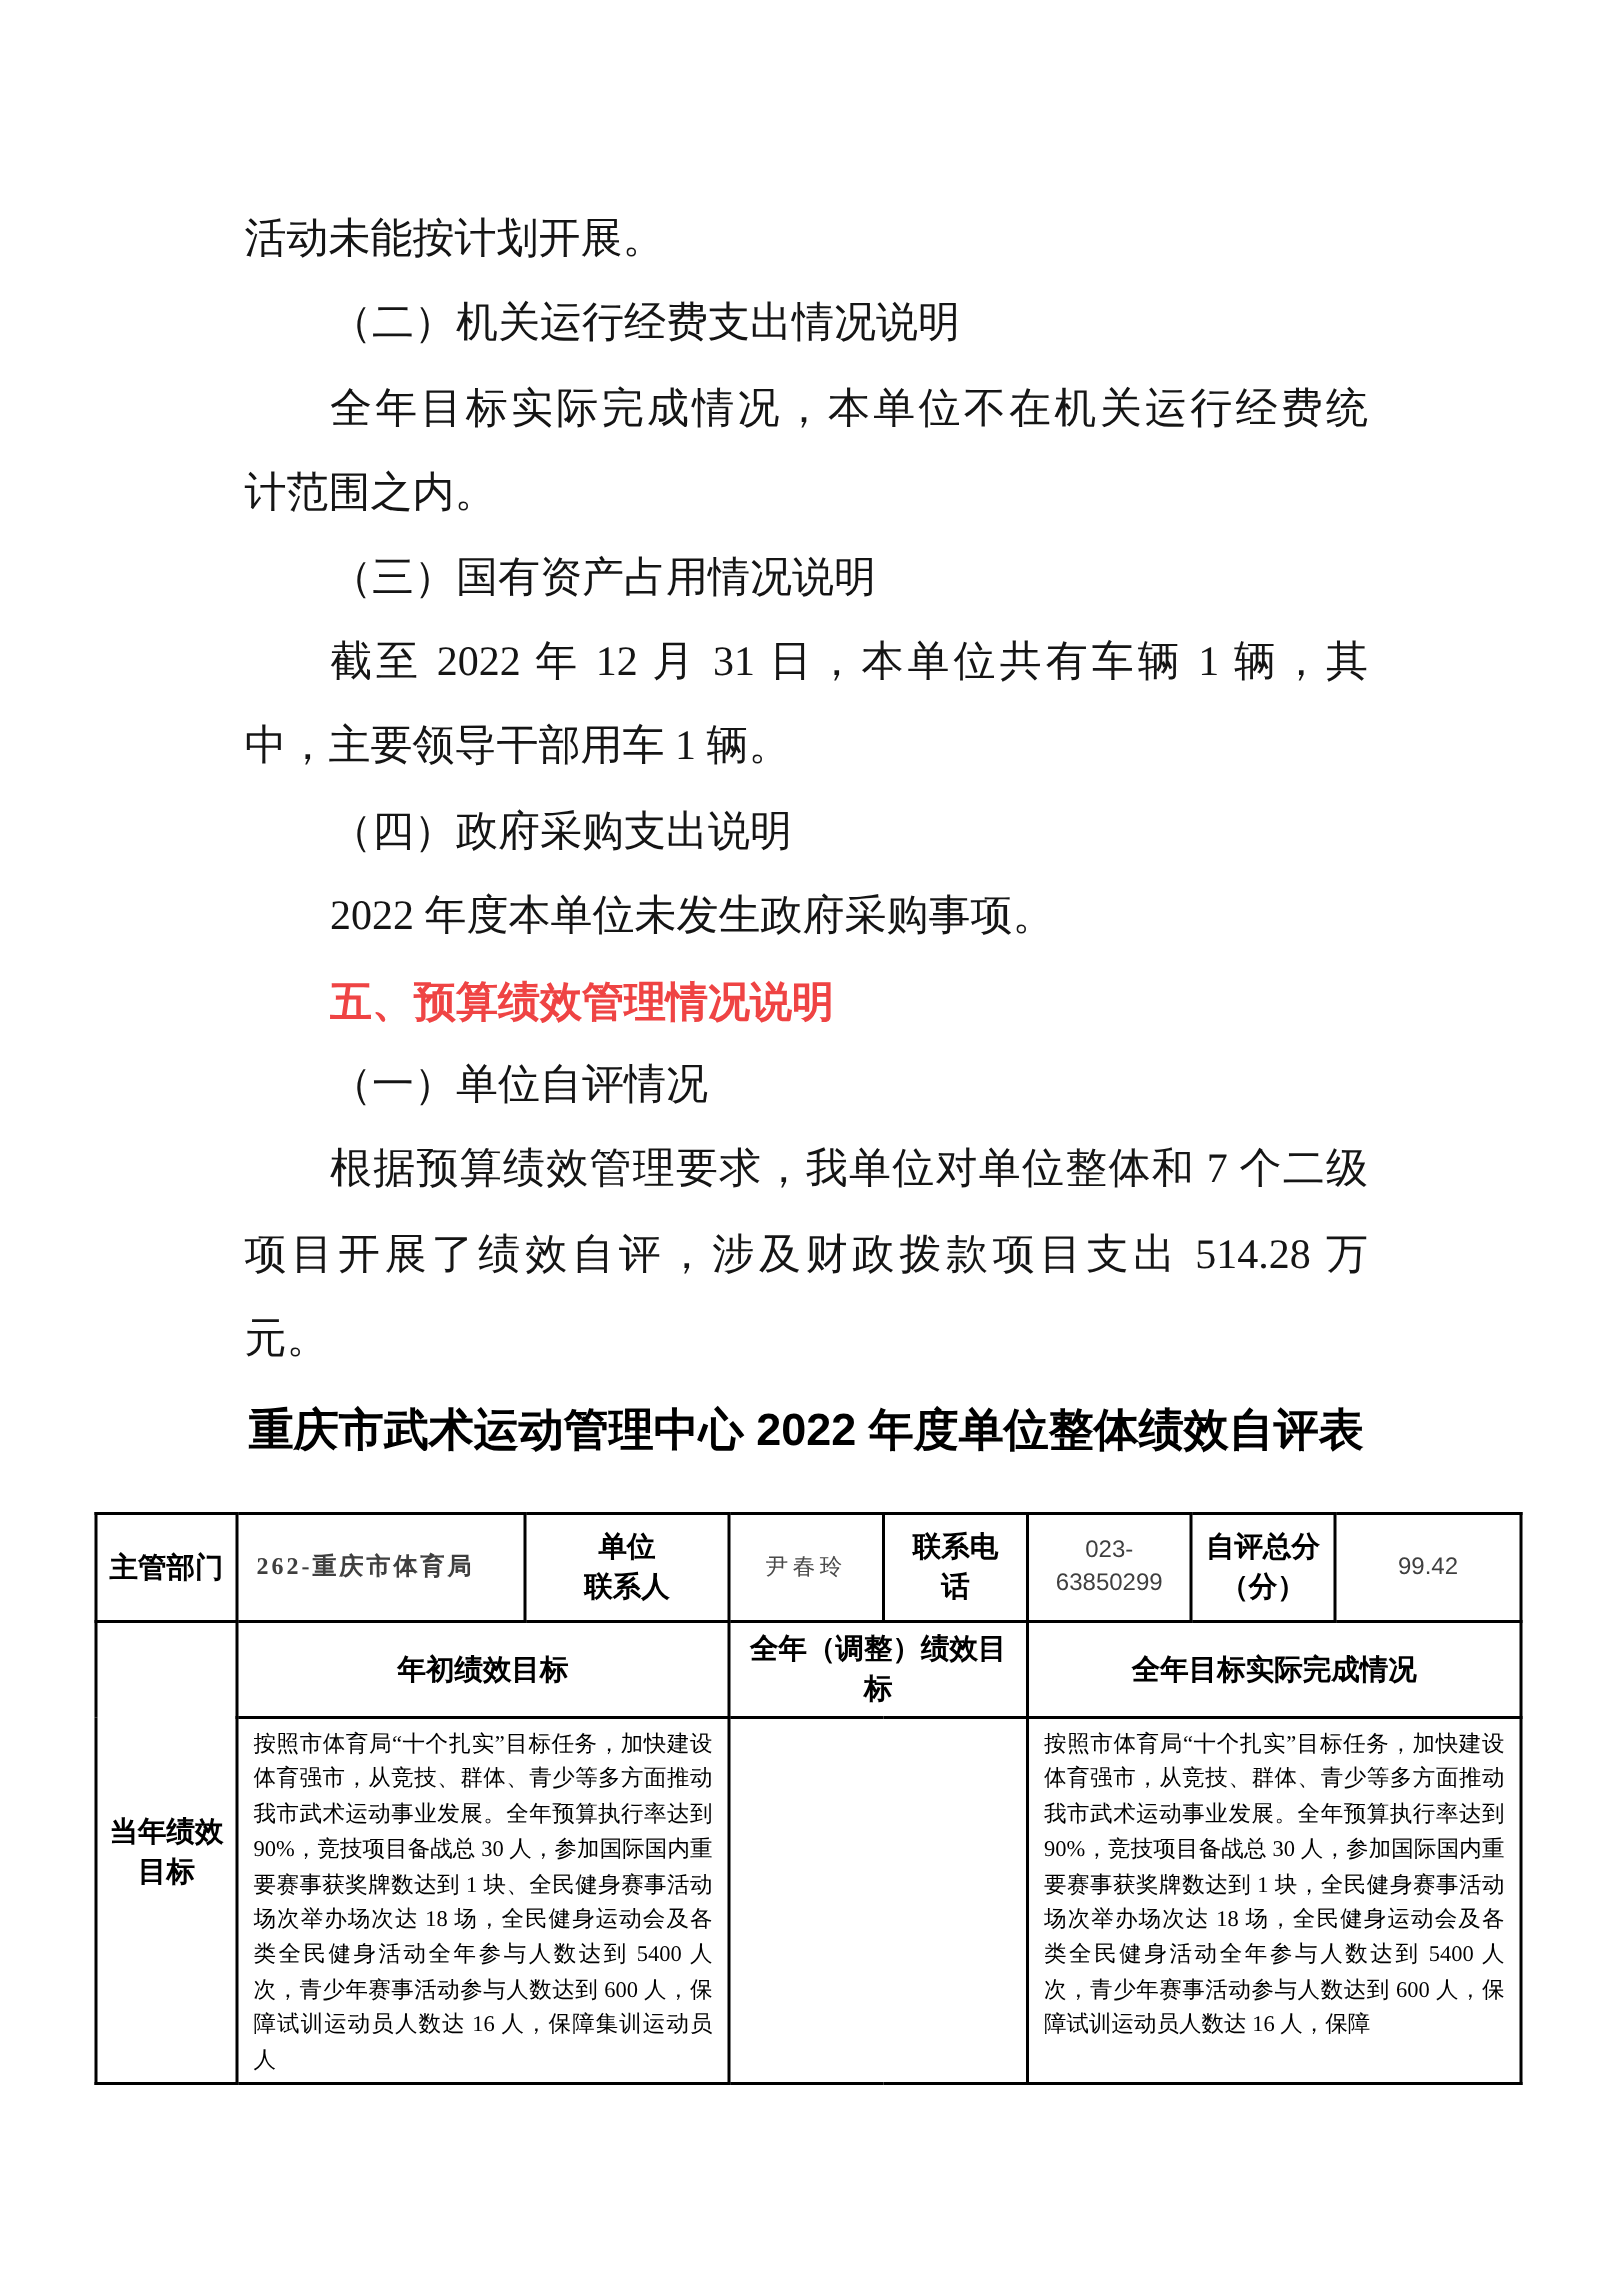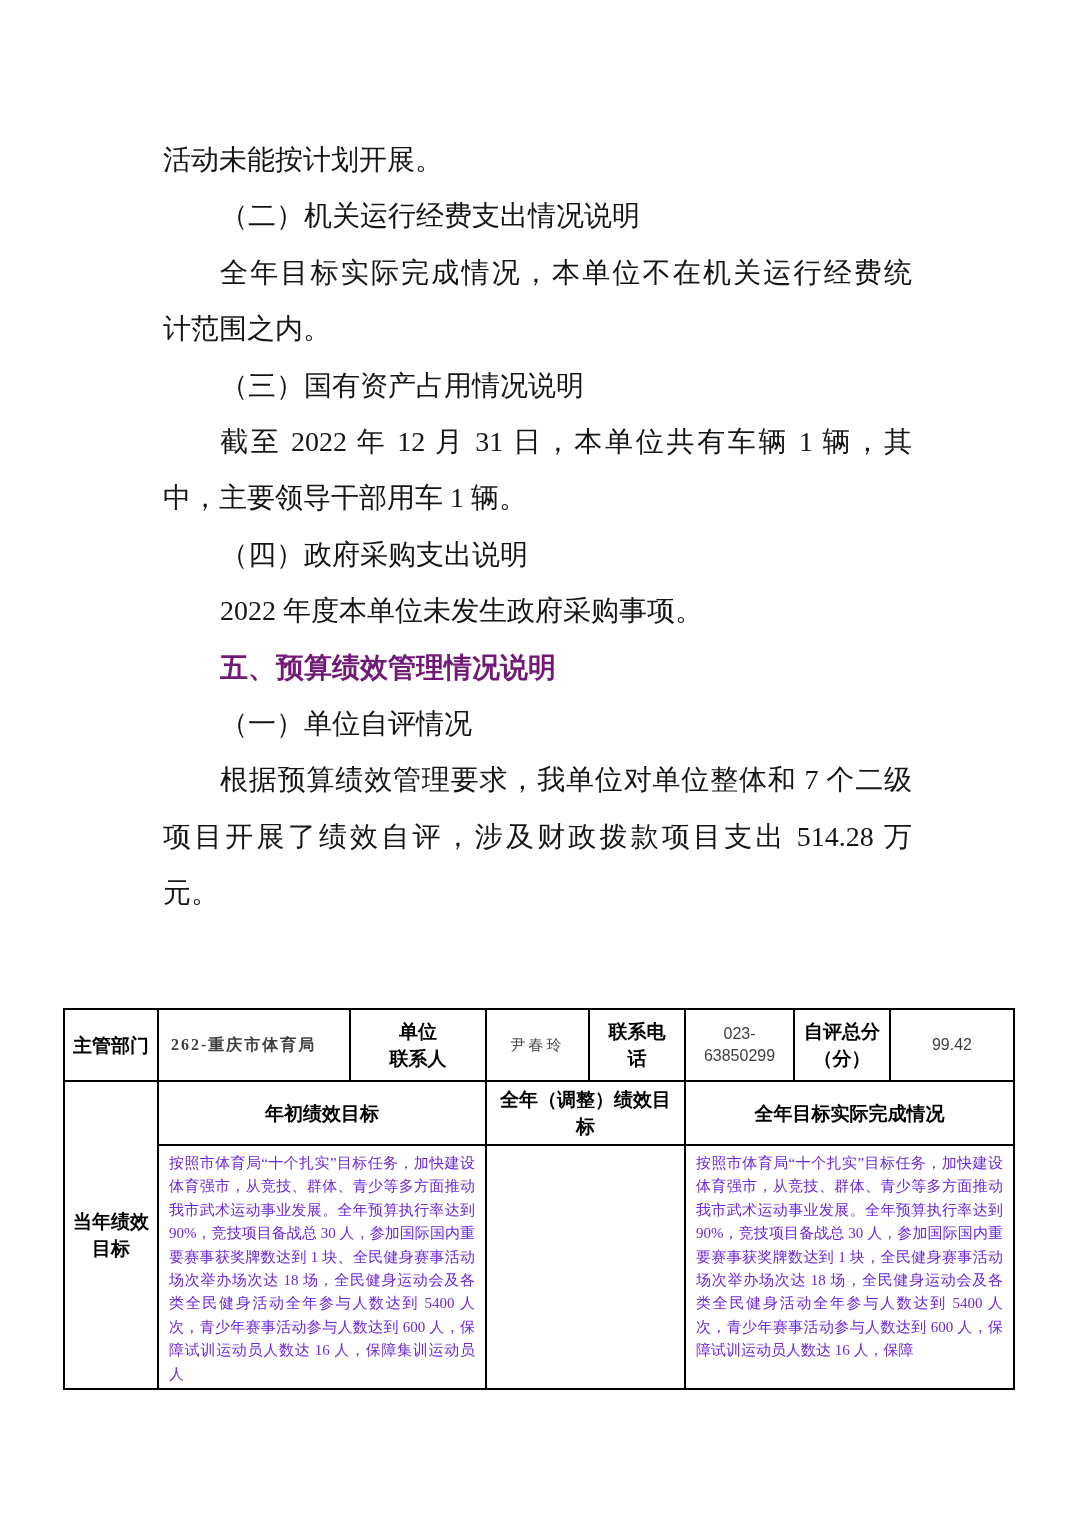--- a/index.html
+++ b/index.html
@@ -16,21 +16,21 @@
   
   .textblock {
     position:absolute;
     left:163px; top:132px; width:749px;
     font-size:28px; line-height:56.4px;
     color:#151515;
   }
   .ln { white-space:normal; }
   .ind { text-indent:57px; }
   .full { text-align:justify; text-align-last:justify; }
-  .hd  { font-weight:bold; font-family:"Liberation Sans", sans-serif; color:#701a75; }
+  .hd  { font-weight:bold; font-family:"Liberation Sans", sans-serif; color:#ef4444; }
 
   
   .tbl-title {
     position:absolute;
     left:0; top:934px; width:100%;
     text-align:center;
     font-size:30px; line-height:40px;
     font-weight:bold;
     font-family:"Liberation Sans", sans-serif;
     color:#000;
@@ -69,21 +69,21 @@
   tr.r1 th, tr.r1 td { height:70px; }
   tr.r2 th { height:62px; }
   tr.r3 td { height:242px; vertical-align:top; }
   td.body {
     text-align:justify;
   }
   .cellbody {
     height:232px; overflow:hidden;
     margin:6px 10px 0 10px;
     font-size:15px; line-height:23.4px;
-    color:#6d28d9;
+    color:#000000;
     text-align:justify;
   }
 </style>
 </head>
 <body>
 
 <div class="page">
 
   <div class="textblock">
     <div class="ln">活动未能按计划开展。</div>
@@ -95,20 +95,21 @@
     <div class="ln">中，主要领导干部用车 1 辆。</div>
     <div class="ln ind">（四）政府采购支出说明</div>
     <div class="ln ind">2022 年度本单位未发生政府采购事项。</div>
     <div class="ln ind hd">五、预算绩效管理情况说明</div>
     <div class="ln ind">（一）单位自评情况</div>
     <div class="ln ind full">根据预算绩效管理要求，我单位对单位整体和 7 个二级</div>
     <div class="ln full">项目开展了绩效自评，涉及财政拨款项目支出 514.28 万</div>
     <div class="ln">元。</div>
   </div>
 
+  <div class="tbl-title">重庆市武术运动管理中心 2022 年度单位整体绩效自评表</div>
 
   <table class="selfeval">
     <colgroup>
       <col style="width:94px">
         <col style="width:192px">
         <col style="width:136px">
         <col style="width:103px">
       <col style="width:96px">
         <col style="width:109px">
         <col style="width:96px">

